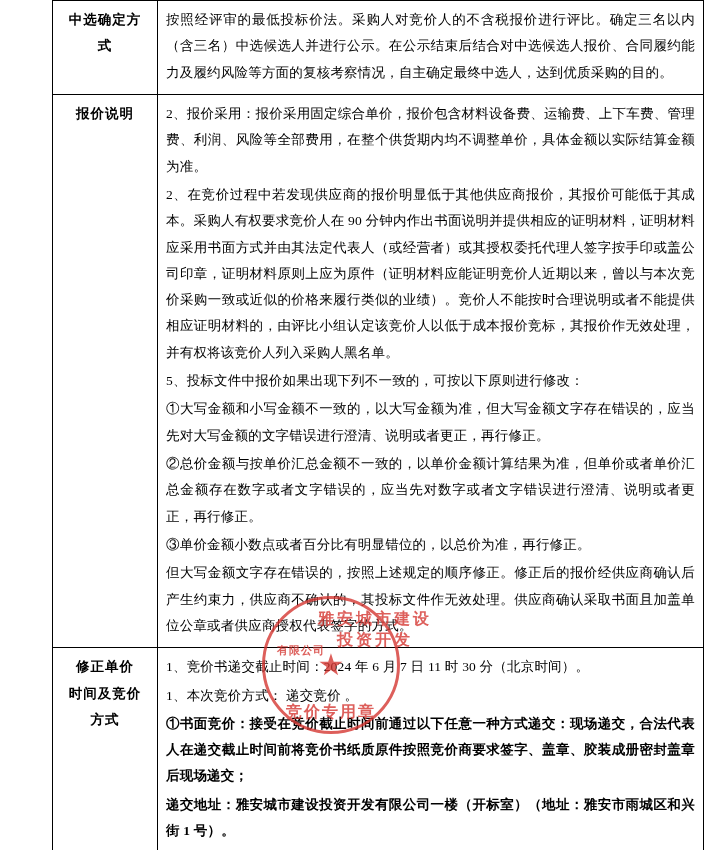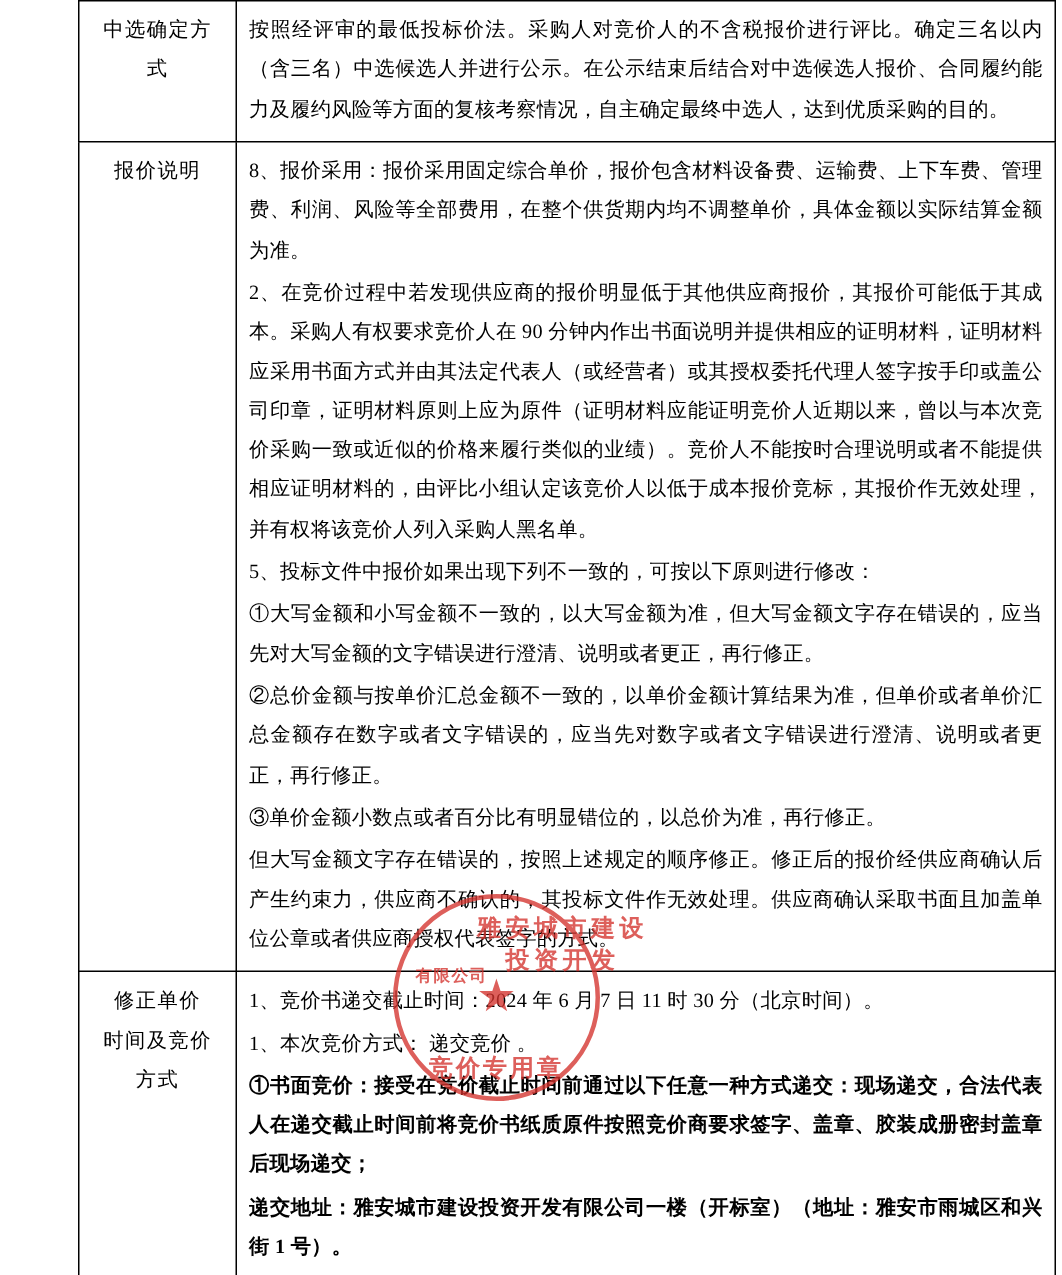--- a/index.html
+++ b/index.html
@@ -29,21 +29,21 @@
   table.doc td {
     border: 1px solid #000;
     vertical-align: top;
     padding: 6px 8px 8px 8px;
     font-size: 13.5px;
     line-height: 1.95;
   }
   td.label {
     width: 88px;
     text-align: center;
-    font-weight: normal;
+    font-weight: bold;
     letter-spacing: 1px;
     padding-top: 10px;
     margin-left: 16px;
   }
   td.label .lbl-line {
     display: block;
     white-space: nowrap;
   }
   td.body {
     text-align: justify;
@@ -129,21 +129,21 @@
         <td class="body">
           <p>按照经评审的最低投标价法。采购人对竞价人的不含税报价进行评比。确定三名以内（含三名）中选候选人并进行公示。在公示结束后结合对中选候选人报价、合同履约能力及履约风险等方面的复核考察情况，自主确定最终中选人，达到优质采购的目的。</p>
         </td>
       </tr>
 
       <tr>
         <td class="label">
           <span class="lbl-line">报价说明</span>
         </td>
         <td class="body">
-          <p>8、报价采用：报价采用固定综合单价，报价包含材料设备费、运输费、上下车费、管理费、利润、风险等全部费用，在整个供货期内均不调整单价，具体金额以实际结算金额为准。</p>
+          <p>2、报价采用：报价采用固定综合单价，报价包含材料设备费、运输费、上下车费、管理费、利润、风险等全部费用，在整个供货期内均不调整单价，具体金额以实际结算金额为准。</p>
           <p>2、在竞价过程中若发现供应商的报价明显低于其他供应商报价，其报价可能低于其成本。采购人有权要求竞价人在 90 分钟内作出书面说明并提供相应的证明材料，证明材料应采用书面方式并由其法定代表人（或经营者）或其授权委托代理人签字按手印或盖公司印章，证明材料原则上应为原件（证明材料应能证明竞价人近期以来，曾以与本次竞价采购一致或近似的价格来履行类似的业绩）。竞价人不能按时合理说明或者不能提供相应证明材料的，由评比小组认定该竞价人以低于成本报价竞标，其报价作无效处理，并有权将该竞价人列入采购人黑名单。</p>
           <p>5、投标文件中报价如果出现下列不一致的，可按以下原则进行修改：</p>
           <p>①大写金额和小写金额不一致的，以大写金额为准，但大写金额文字存在错误的，应当先对大写金额的文字错误进行澄清、说明或者更正，再行修正。</p>
           <p>②总价金额与按单价汇总金额不一致的，以单价金额计算结果为准，但单价或者单价汇总金额存在数字或者文字错误的，应当先对数字或者文字错误进行澄清、说明或者更正，再行修正。</p>
           <p>③单价金额小数点或者百分比有明显错位的，以总价为准，再行修正。</p>
           <p>但大写金额文字存在错误的，按照上述规定的顺序修正。修正后的报价经供应商确认后产生约束力，供应商不确认的，其投标文件作无效处理。供应商确认采取书面且加盖单位公章或者供应商授权代表签字的方式。</p>
         </td>
       </tr>
 
       <tr>

